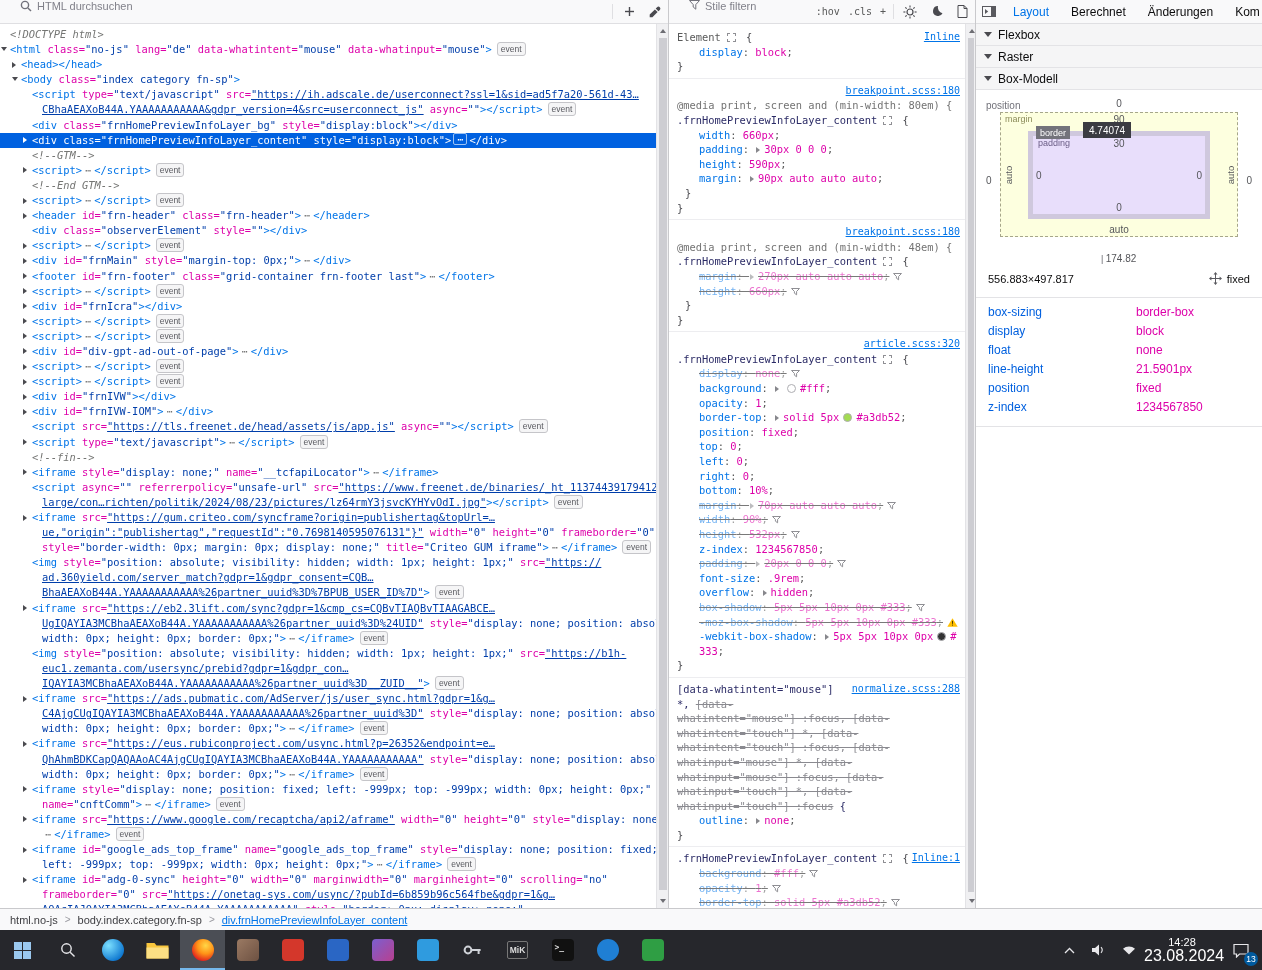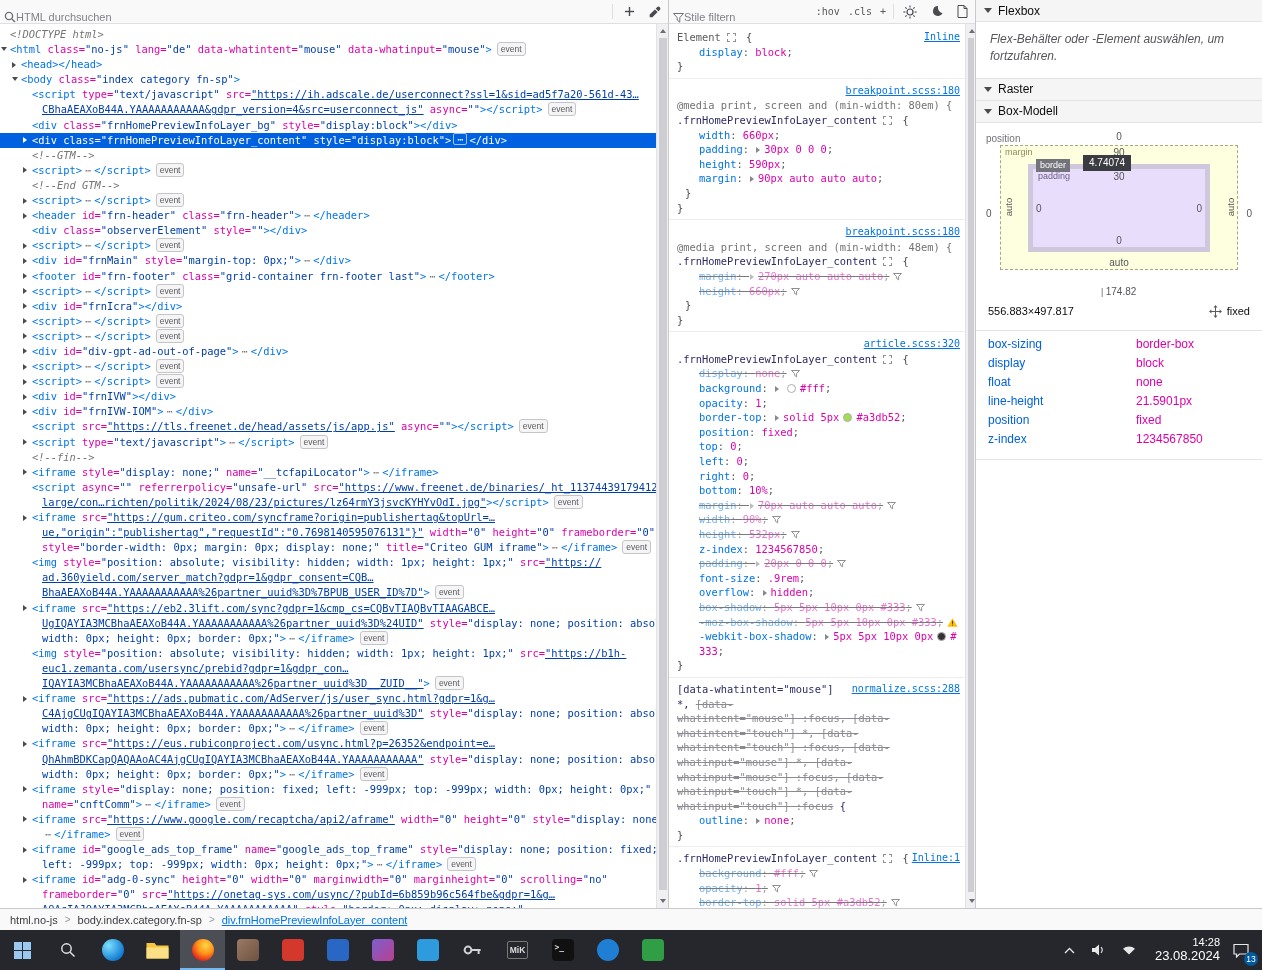--- a/index.html
+++ b/index.html
@@ -5,21 +5,21 @@
 *{margin:0;padding:0;box-sizing:border-box}
 html,body{width:1262px;height:970px;overflow:hidden;background:#fff;font-family:"Liberation Sans",sans-serif;color:#0c0c0d}
 i{font-style:normal}
 .dt{position:absolute;left:0;top:0;width:1262px;height:908px;display:flex;background:#fff}
 .col{height:100%;display:flex;flex-direction:column;min-width:0}
 .col-left{width:668px}
 .col-mid{width:307px;border-left:1px solid #c9c9cc}
 .col-right{flex:1;border-left:1px solid #c9c9cc}
 .tbar{flex:0 0 24px;height:24px;background:#f9f9fa;border-bottom:1px solid #dfdfe2;display:flex;align-items:center;overflow:hidden}
 .pbody{flex:1;position:relative;overflow:hidden;background:#fff}
-.tfield{flex:1;display:flex;align-items:flex-end;padding:0 4px;height:100%;min-width:0}
+.tfield{flex:1;display:flex;align-items:flex-start;gap:5px;padding:0 20px;height:100%;min-width:0}
 .tfield input{flex:1;min-width:0;border:0;outline:0;background:transparent;font:11px "Liberation Sans",sans-serif;color:#0c0c0d}
 .tfield input::placeholder{color:#81818a}
 .tbtns{display:flex;height:100%;align-items:center;flex:0 0 auto}
 .tbtn{width:26px;height:100%;display:flex;align-items:center;justify-content:center;cursor:pointer}
 .tdiv{width:1px;height:15px;background:#dfdfe2;margin:0 3px}
 .chip{font:10px "DejaVu Sans Mono",monospace;color:#585959;padding:2px 4px;cursor:pointer}
 
 .mtree{position:absolute;left:0;top:0;right:12px;bottom:0;overflow:hidden;font:10.4px/15.1px "DejaVu Sans Mono",monospace;white-space:pre;padding-top:3px}
 .mrow{position:relative;height:15.1px;overflow:hidden}
 .mrow.sel{background:#0061e0}
@@ -117,22 +117,22 @@
 .tbapp{width:45px;display:flex;align-items:center;justify-content:center;cursor:pointer}
 .tbapp.active{background:#4b4e55;box-shadow:inset 0 -2px 0 #76b9ed}
 .ic{display:block}
 .ic-circle{width:22px;height:22px;border-radius:50%}
 .ic-sq{width:22px;height:22px;border-radius:4px}
 .term{background:#111;position:relative}
 .term::after{content:">_";position:absolute;left:3px;top:4px;font:bold 8px "DejaVu Sans Mono",monospace;color:#ddd}
 .mik{font:bold 8.5px "Liberation Sans",sans-serif;color:#ddd;border:1px solid #777;padding:3px 2px;border-radius:2px}
 .tbr{margin-left:auto;display:flex;align-items:center}
 .trayic{width:30px;height:40px;display:flex;align-items:center;justify-content:center;cursor:pointer}
-.clock{width:76px;text-align:right;font-size:11px;line-height:13px;padding-top:6px;height:40px}
-.clock .d{font-size:13px}
+.clock{width:76px;text-align:center;font-size:11px;line-height:13px;padding-top:6px;height:40px}
+.clock .d{font-size:16px}
 .acwrap{position:relative;width:42px;height:40px;display:flex;align-items:center;justify-content:center;cursor:pointer}
 .acbadge{position:absolute;right:4px;bottom:4px;min-width:14px;height:14px;border-radius:7px;background:#005a9e;color:#fff;font-size:8.5px;display:flex;align-items:center;justify-content:center;padding:0 2px}
 </style>
 </head>
 <body>
 
 <div class="dt">
 
   <div class="col col-left">
     <div class="tbar">
@@ -247,27 +247,41 @@
           </span>
         <div class="thumb" style="top:14px;bottom:16px"></div>
         <span class="ar down">
             <i class="tri-down"></i>
           </span>
       </div>
     </div>
   </div>
 
   <div class="col col-right">
+    <div class="tbar">
+      <span class="tbtn">
+          <svg width="14" height="11" viewBox="0 0 14 11">
+            <rect x="0.5" y="0.5" width="13" height="10" fill="none" stroke="#5a5a5f"></rect>
+            <rect x="9" y="1" width="4.5" height="9" fill="#5a5a5f"></rect>
+            <path d="M3 3l3.2 2.5L3 8z" fill="#5a5a5f"></path>
+          </svg>
+        </span>
+      <div class="sbtabs" id="sbtabs">
+          <div class="sbtab active">Layout</div>
+          <div class="sbtab">Berechnet</div>
+          <div class="sbtab">Änderungen</div>
+          <div class="sbtab">Kom</div>
+        </div>
+    </div>
     <div class="pbody">
 
       <div class="lsech">
         <i class="twd"></i>
         <span>Flexbox</span>
       </div>
-      <div class="lmsg lsecb">Flex-Behälter oder -Element auswählen, um fortzufahren.</div>
 
       <div class="lsech">
         <i class="twd"></i>
         <span>Raster</span>
       </div>
 
       <div class="lsech">
         <i class="twd"></i>
         <span>Box-Modell</span>
       </div>

